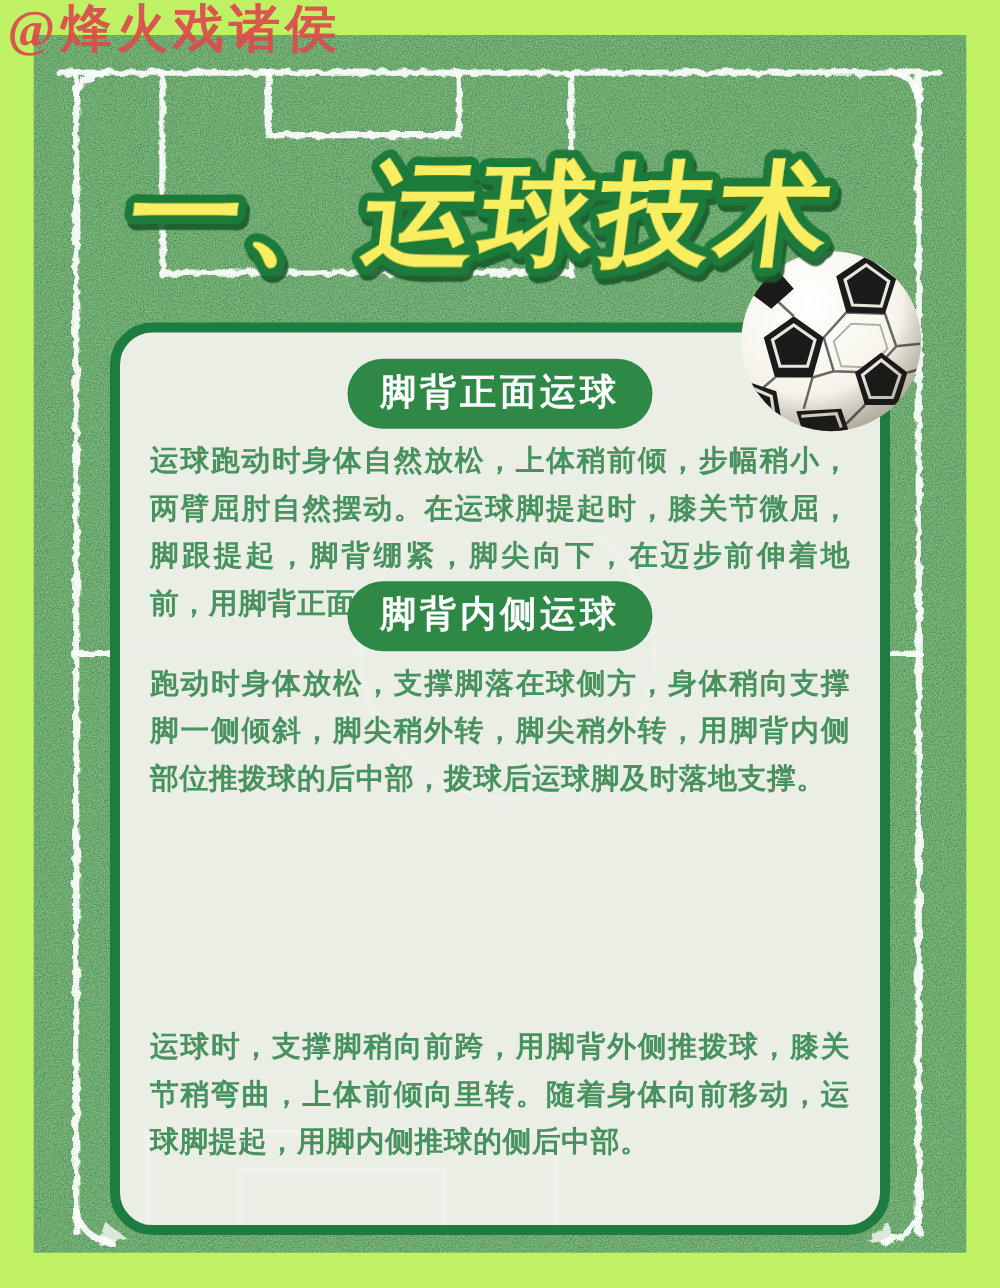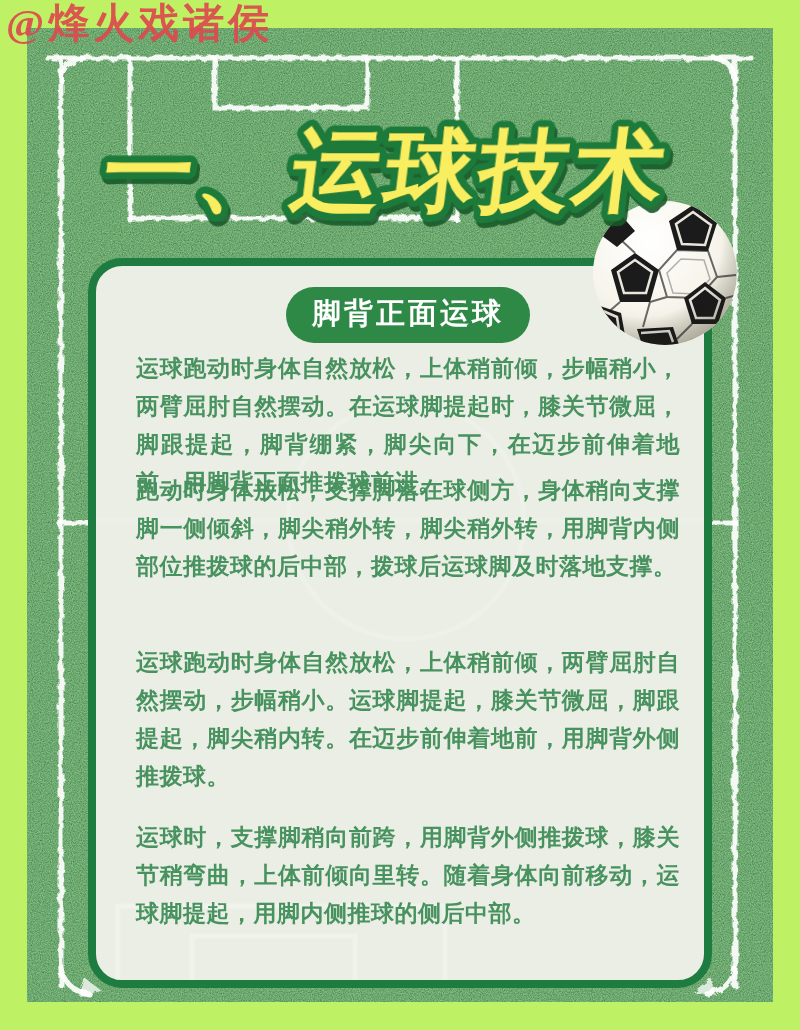--- a/index.html
+++ b/index.html
@@ -15,21 +15,21 @@
     font-size:41px; font-weight:700; letter-spacing:4px;
     color:#dd4a4e; opacity:.92; white-space:nowrap;
   }
   .title-wrap{position:absolute; left:90px; top:100px; z-index:5; pointer-events:none;}
   .card{
     position:absolute; left:88px; top:258px; width:624px; height:730px;
     box-sizing:border-box; border:8px solid #1f7c41; border-radius:34px;
     background:#eaeee5; z-index:2;
   }
   .card-lines{position:absolute; left:0; top:0; width:608px; height:714px; pointer-events:none;}
-  .sec{position:absolute; left:16px; right:0; text-align:center;}
+  .sec{position:absolute; left:0; right:0; text-align:center;}
   .sec.s0{top:21px;} .sec.s1{top:199px;} .sec.s2{top:371px;} .sec.s3{top:546px;}
   .pill{
     display:inline-block; background:#2e8947; color:#ffffff;
     font-size:29px; font-weight:700; letter-spacing:3px;
     padding:7px 26px 9px; border-radius:28px;
   }
   .para{
     margin:6px 24px 0; text-align:justify; text-align-last:left;
     font-size:23px; line-height:38px; font-weight:600;
     color:#48925f; letter-spacing:.5px;
@@ -103,25 +103,25 @@
         <path d="M96,714 V670 H259 V714" stroke-opacity="0.28"></path>
       </g>
     </svg>
 
     <div class="sec s0">
       <span class="pill">脚背正面运球</span>
       <p class="para">运球跑动时身体自然放松，上体稍前倾，步幅稍小，两臂屈肘自然摆动。在运球脚提起时，膝关节微屈，脚跟提起，脚背绷紧，脚尖向下，在迈步前伸着地前，用脚背正面推拨球前进。</p>
     </div>
 
     <div class="sec s1">
+      <span class="pill">脚背内侧运球</span>
       <p class="para">跑动时身体放松，支撑脚落在球侧方，身体稍向支撑脚一侧倾斜，脚尖稍外转，脚尖稍外转，用脚背内侧部位推拨球的后中部，拨球后运球脚及时落地支撑。</p>
     </div>
 
     <div class="sec s2">
-      <p class="para">运球跑动时身体自然放松，上体稍前倾，两臂屈肘自然摆动，步幅稍小。运球脚提起，膝关节微屈，脚跟提起，脚尖稍内转。在迈步前伸着地前，用脚背外侧推拨球。</p>
     </div>
 
     <div class="sec s3">
       <p class="para">运球时，支撑脚稍向前跨，用脚背外侧推拨球，膝关节稍弯曲，上体前倾向里转。随着身体向前移动，运球脚提起，用脚内侧推球的侧后中部。</p>
     </div>
   </div>
 
   <div class="ball">
     <svg width="146" height="146" viewBox="-73 -73 146 146">
       <defs>

